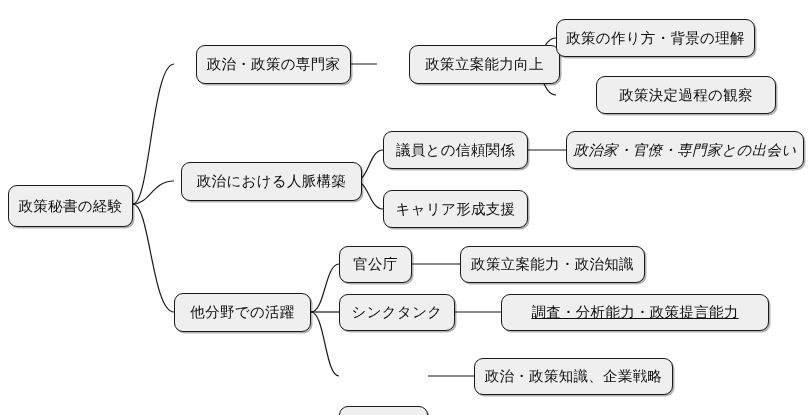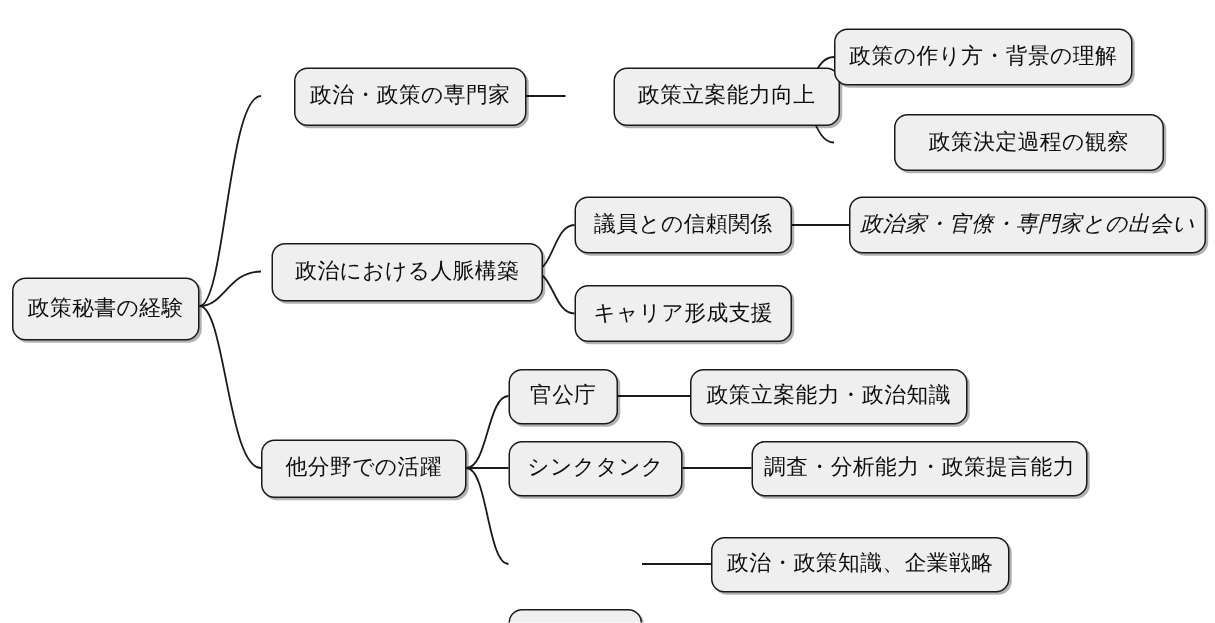--- a/index.html
+++ b/index.html
@@ -141,21 +141,21 @@
     </div>
 
     <div class="node lvl-3" style="left:460px; top:246px; width:185px; height:37px;">
       <span class="node-label">政策立案能力・政治知識</span>
     </div>
 
     <div class="node lvl-2" style="left:339px; top:294px; width:116px; height:37px;">
       <span class="node-label">シンクタンク</span>
     </div>
 
-    <div class="node lvl-3" style="left:501px; top:294px; width:224px; height:37px;">
+    <div class="node lvl-3" style="left:501px; top:294px; width:268px; height:37px;text-decoration:underline;">
       <span class="node-label">調査・分析能力・政策提言能力</span>
     </div>
 
     <div class="node lvl-2" style="left:339px; top:358px; width:89px; height:37px;margin-top:48px;">
       <span class="node-label">民間企業</span>
     </div>
 
     <div class="node lvl-3" style="left:474px; top:358px; width:199px; height:37px;">
       <span class="node-label">政治・政策知識、企業戦略</span>
     </div>

